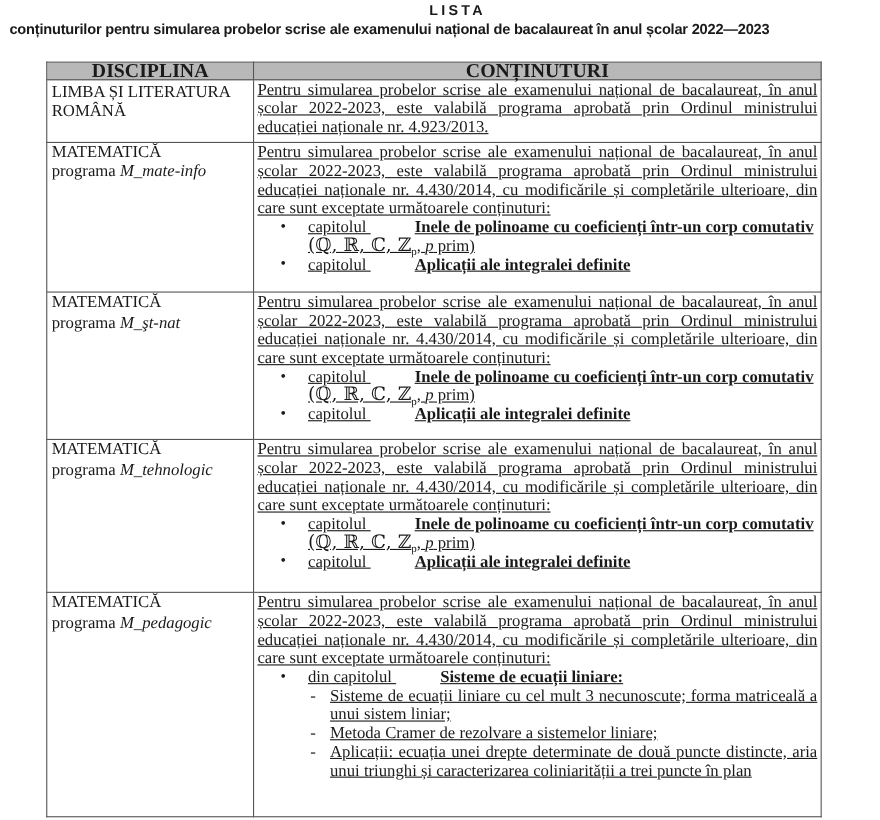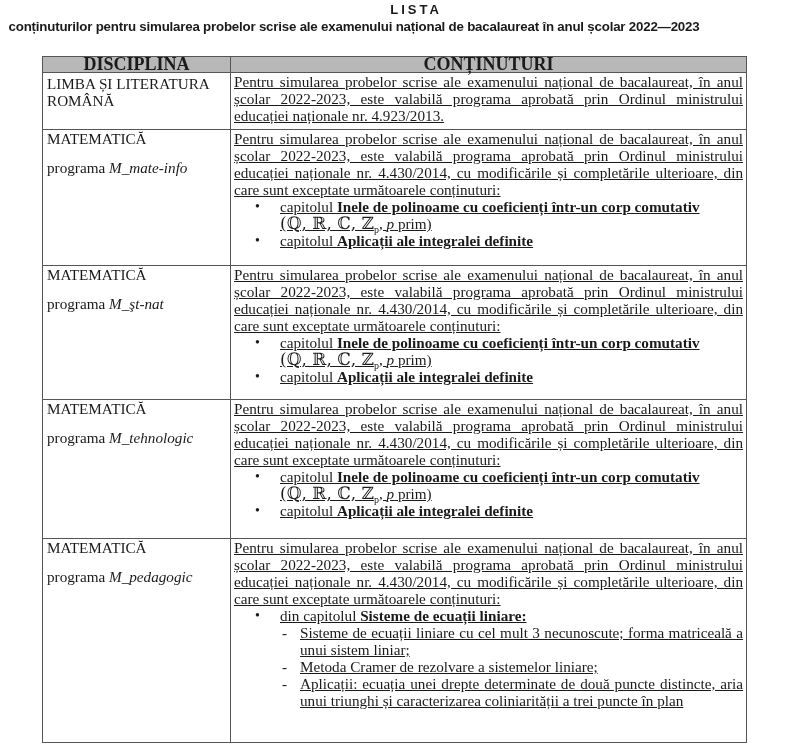--- a/index.html
+++ b/index.html
@@ -30,31 +30,31 @@
     table.lista th {
       background: #b8b8b8; font-weight: bold; text-align: center;
       height: 14px; padding: 0; line-height: 15px; font-size: 18px;
     }
     col.c1 { width: 188px; }
     col.c2 { width: 516px; }
     td.disc {
       vertical-align: middle; padding: 0 4px 0 4px;
     }
     td.disc .name { display: block; }
-    td.disc .prog { display: block; margin-top: 12px; }
-    td.disc .prog.tight { margin-top: 12px; }
+    td.disc .prog { display: block; margin-top: 2px; }
+    td.disc .prog.tight { margin-top: 0; }
     td.disc .prog i { font-style: italic; }
     td.cont { padding: 0 3px 0 3px; text-align: justify; text-decoration: underline; }
     td.cont p { margin: 0; text-align: justify; }
     ul.bullets { margin: 0; padding-left: 0; list-style: none; }
     ul.bullets li { position: relative; padding-left: 46px; }
     ul.bullets li .bul {
       position: absolute; left: 21px; top: 0; font-size: 14px;
     }
-    ul.bullets li b { font-weight: bold; }
+    ul.bullets li b { font-weight: bold; margin-left: 40px; }
     ul.dashes { margin: 0; padding: 0; list-style: none; }
     ul.dashes li { position: relative; padding-left: 20px; text-align: justify; }
     ul.dashes li .dash { position: absolute; left: 2px; top: 0; }
     .r1 td { height: 54px; }
     .r2 td { height: 135px; }
     .r3 td { height: 133px; }
     .r4 td { height: 138px; }
     .r5 td { height: 203px; }
     .sym { font-family: "DejaVu Serif", serif; font-size: 17px; }
     sub { font-size: 10px; line-height: 0; }

